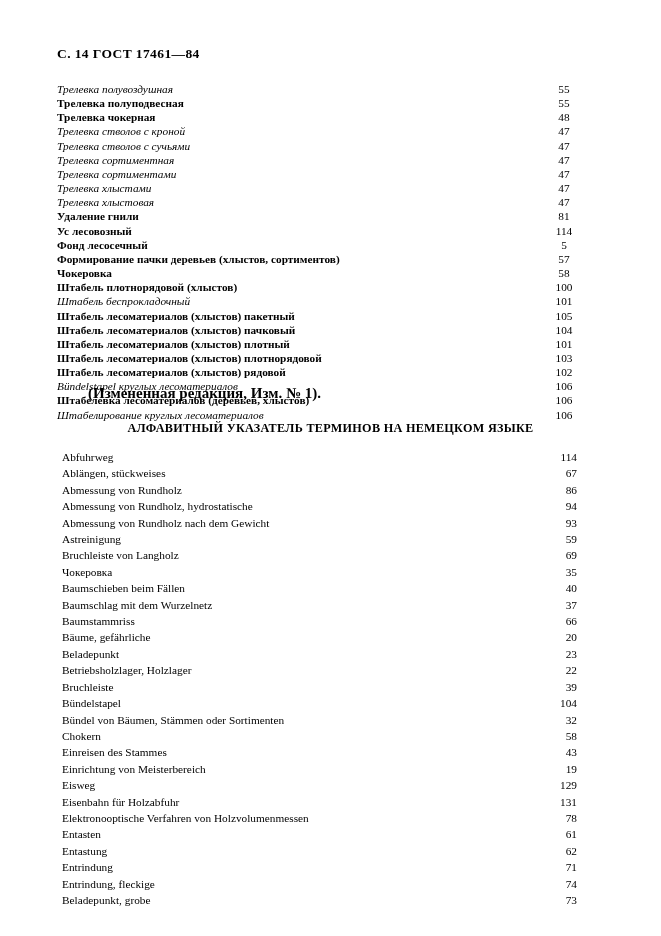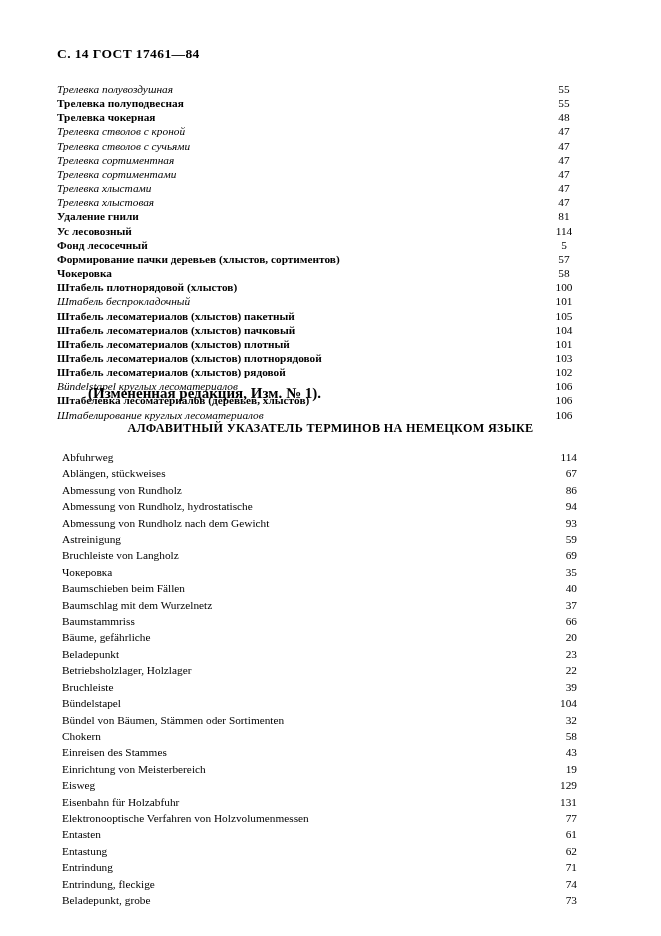--- a/index.html
+++ b/index.html
@@ -292,21 +292,21 @@
       <div class="index-row">
         <span class="label">Eisweg</span>
         <span class="page-num">129</span>
       </div>
       <div class="index-row">
         <span class="label">Eisenbahn für Holzabfuhr</span>
         <span class="page-num">131</span>
       </div>
       <div class="index-row">
         <span class="label">Elektronooptische Verfahren von Holzvolumenmessen</span>
-        <span class="page-num">77</span>
+        <span class="page-num">78</span>
       </div>
       <div class="index-row">
         <span class="label">Entasten</span>
         <span class="page-num">61</span>
       </div>
       <div class="index-row">
         <span class="label">Entastung</span>
         <span class="page-num">62</span>
       </div>
       <div class="index-row">

